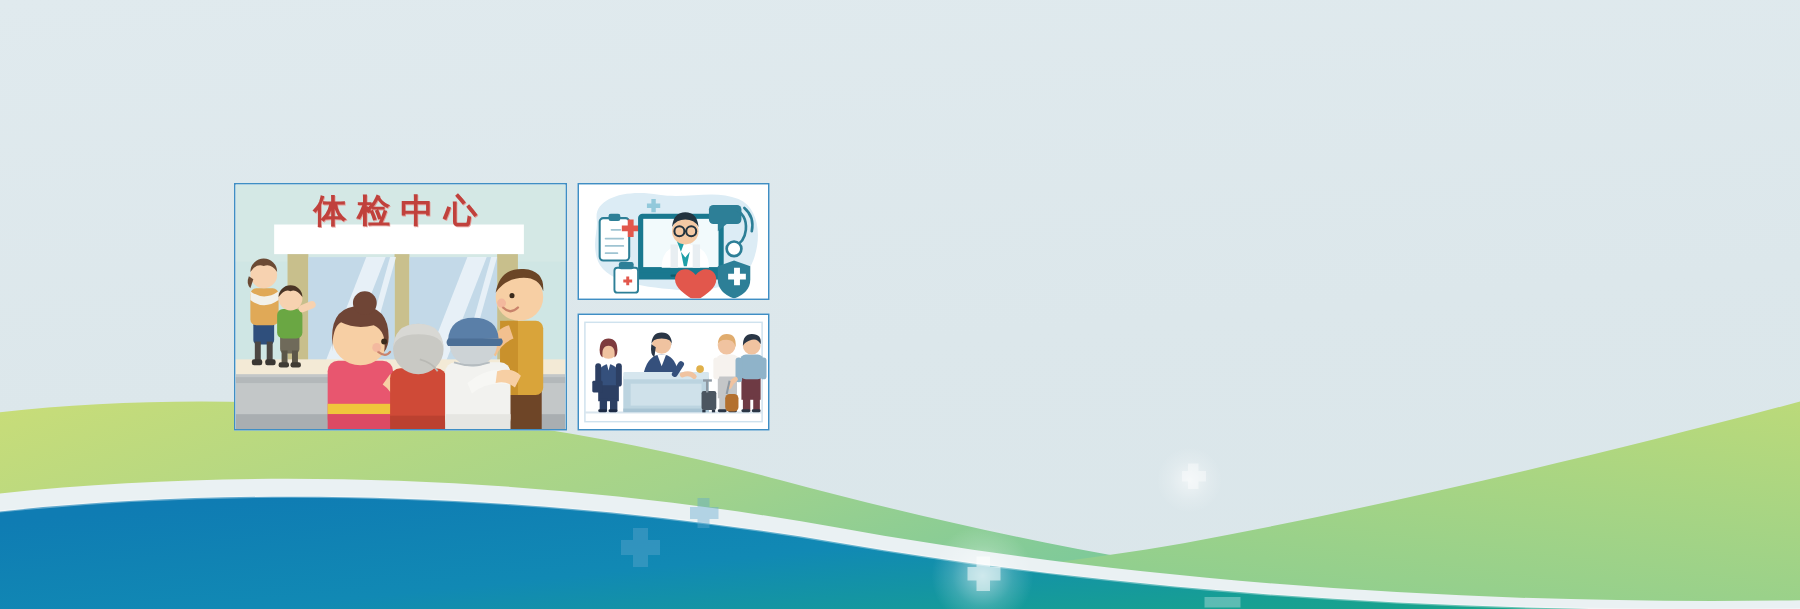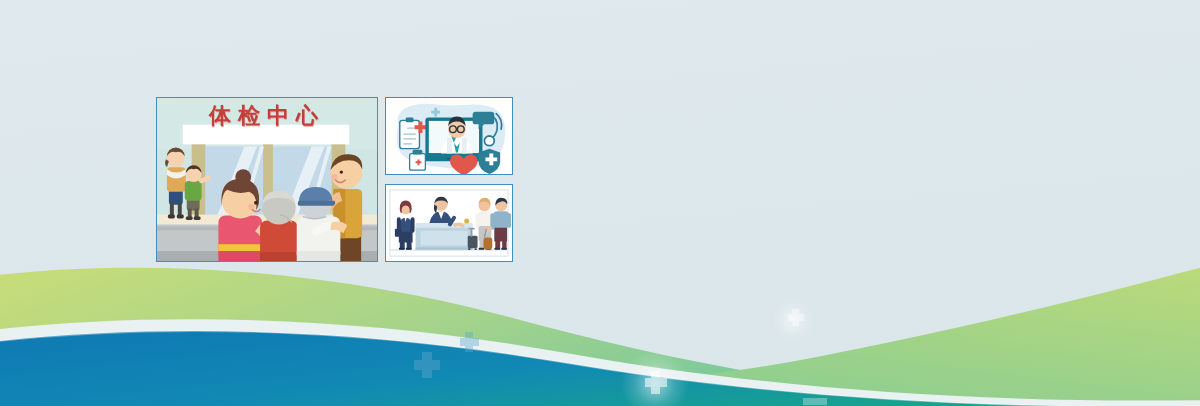--- a/index.html
+++ b/index.html
@@ -36,20 +36,21 @@
     top: 97px;
     width: 357px;
     height: 165px;
   }
   .photo {
     position: absolute;
     box-sizing: border-box;
     border: 1px solid #3f8ec4;
     overflow: hidden;
     background: #ffffff;
+    margin-top: 25px;
   }
   .photo-main {
     left: 0; top: 0;
     width: 222px; height: 165px;
   }
   .photo-tele {
     left: 229px; top: 0;
     width: 128px; height: 78px;
   }
   .photo-desk {

